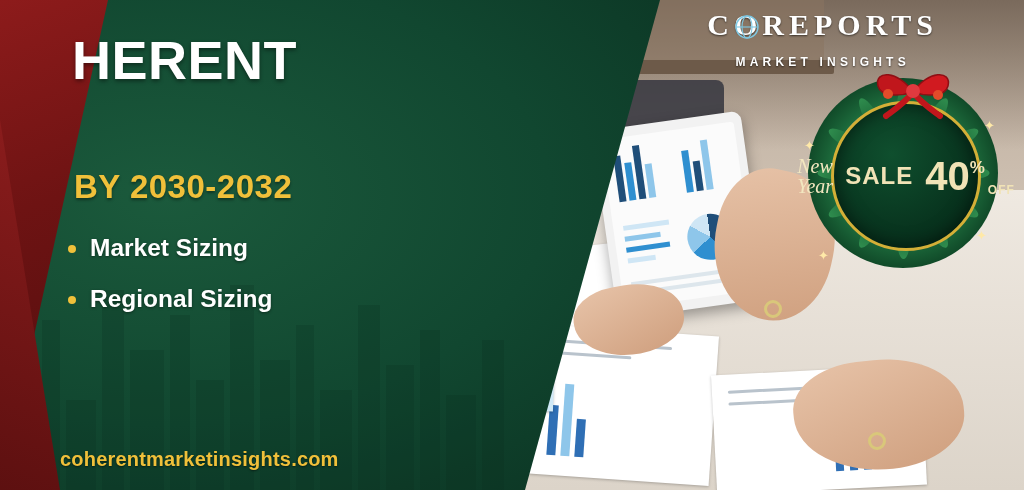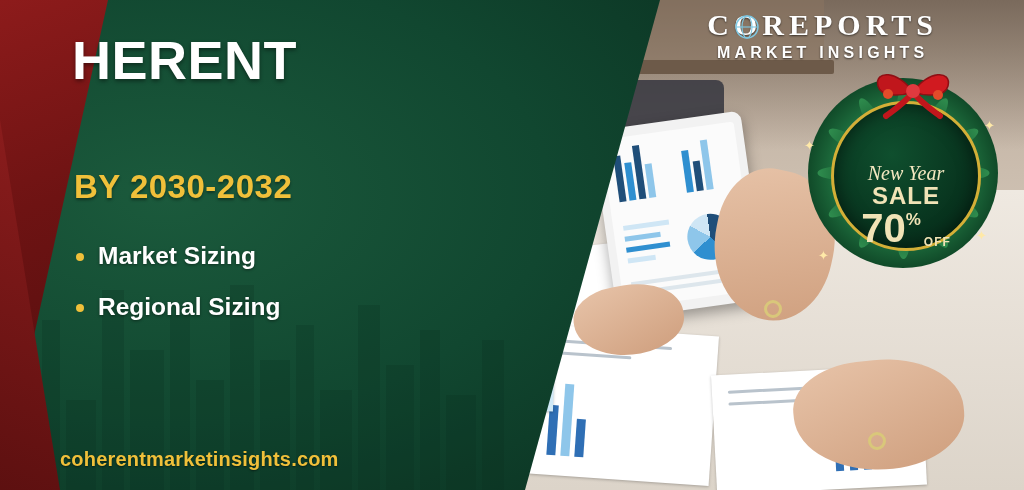--- a/index.html
+++ b/index.html
@@ -48,51 +48,51 @@
     background:conic-gradient(#1f4e79 0 40%, #2f8fd0 40% 65%, #8ec6ea 65% 85%, #cfe6f5 85% 100%);}
 
   
   .hand{position:absolute;background:linear-gradient(160deg,#e7c3a8,#cf9f7e);border-radius:40% 50% 45% 55%;}
   .ring{position:absolute;width:12px;height:12px;border:3px solid #d9c77a;border-radius:50%;}
 
   
   .logo{position:absolute;right:86px;top:8px;z-index:6;text-align:center;color:#fff;}
   .logo-main{font-family:"Liberation Serif",serif;font-size:30px;letter-spacing:5px;font-weight:700;
     text-shadow:0 1px 2px rgba(0,0,0,.6);}
-  .logo-sub{font-size:16px;letter-spacing:4.2px;font-weight:700;margin-top:2px;
+  .logo-sub{font-size:12px;letter-spacing:4.2px;font-weight:700;margin-top:13px;
     text-shadow:0 1px 2px rgba(0,0,0,.6);}
   .logo-o{position:relative;display:inline-block;}
   .logo-o svg{position:absolute;left:-2px;top:2px;}
 
   
   .badge-wrap{position:absolute;right:26px;top:78px;width:190px;height:190px;z-index:7;}
   .wreath{position:absolute;inset:0;border-radius:50%;
     background:radial-gradient(circle at 50% 50%, rgba(12,52,34,.0) 52%, #1d6b3c 53%, #0e4425 74%, rgba(0,0,0,0) 75%);}
   .needle{position:absolute;left:50%;top:50%;width:13px;height:40px;margin-left:-6px;margin-top:-20px;
     background:linear-gradient(180deg,#2f8d4e,#12542c);border-radius:50% 50% 40% 40%;transform-origin:50% 50%;}
   .badge{position:absolute;left:23px;top:23px;width:144px;height:144px;border-radius:50%;
     background:radial-gradient(circle at 40% 35%, #0f4f2e, #07301c 70%, #04210f 100%);
-    border:3px solid #d4af37;display:flex;flex-direction:column;align-items:center;justify-content:flex-end;
-    box-shadow:0 0 18px rgba(0,0,0,.5) inset;}
+    border:3px solid #d4af37;display:flex;flex-direction:row;align-items:center;justify-content:center;
+    box-shadow:0 0 18px rgba(0,0,0,.5) inset;gap:12px;}
   .ny{font-family:"Liberation Serif",serif;font-style:italic;font-size:20px;color:#f3e7c0;line-height:1;}
   .sale{font-size:24px;font-weight:700;color:#f1e3b6;letter-spacing:1px;line-height:1.05;}
   .pct{font-size:40px;font-weight:700;color:#f1e3b6;line-height:1;display:flex;align-items:flex-start;}
   .pct small{font-size:17px;margin-top:3px;}
   .off{font-size:12px;color:#f1e3b6;font-weight:700;letter-spacing:1px;margin-left:3px;align-self:flex-end;}
   .bow{position:absolute;left:60px;top:-14px;width:90px;height:56px;z-index:8;}
   .sparkle{position:absolute;color:#ffe9a8;font-size:13px;z-index:9;}
 
   
   .content{position:absolute;left:0;top:0;width:620px;height:490px;z-index:5;}
   .h1{position:absolute;left:72px;top:34px;width:540px;color:#fff;font-size:54px;font-weight:700;
     letter-spacing:.5px;line-height:.98;text-shadow:0 2px 4px rgba(0,0,0,.45);}
   .h1 .l2{display:block;}
   .h2{position:absolute;left:74px;top:168px;color:#f0c03a;font-size:33px;font-weight:700;letter-spacing:.5px;
     text-shadow:0 2px 3px rgba(0,0,0,.4);}
-  ul.bullets{position:absolute;left:60px;top:230px;margin:12px;padding:0;list-style:none;}
+  ul.bullets{position:absolute;left:60px;top:230px;margin:4px;padding:0;list-style:none;}
   ul.bullets li{color:#fff;font-size:24.5px;font-weight:700;margin:0 0 23px 0;padding-left:26px;position:relative;
     text-shadow:0 1px 3px rgba(0,0,0,.45);}
   ul.bullets li:before{content:"";position:absolute;left:4px;top:11px;width:8px;height:8px;border-radius:50%;background:#f0c03a;}
   .url{position:absolute;left:60px;top:448px;color:#f0c03a;font-size:20px;font-weight:700;letter-spacing:.2px;
     text-shadow:0 1px 2px rgba(0,0,0,.5);}
 </style>
 </head>
 <body>
 
 <div class="banner">
@@ -210,21 +210,21 @@
       <div class="needle" style="transform:rotate(210deg) translateY(-66px);"></div>
       <div class="needle" style="transform:rotate(240deg) translateY(-66px);"></div>
       <div class="needle" style="transform:rotate(270deg) translateY(-66px);"></div>
       <div class="needle" style="transform:rotate(300deg) translateY(-66px);"></div>
       <div class="needle" style="transform:rotate(330deg) translateY(-66px);"></div>
     </div>
     <div class="badge">
       <div class="ny">New Year</div>
       <div class="sale">SALE</div>
       <div class="pct">
-        <span>70</span>
+        <span>40</span>
         <small>%</small>
         <span class="off">OFF</span>
       </div>
     </div>
     <svg class="bow" viewBox="0 0 90 56">
       <path d="M45 28 C30 6, 6 6, 10 22 C13 34, 34 32, 45 28 Z" fill="#c0161c" stroke="#8f0f14" stroke-width="1.5"></path>
       <path d="M45 28 C60 6, 84 6, 80 22 C77 34, 56 32, 45 28 Z" fill="#d11a20" stroke="#8f0f14" stroke-width="1.5"></path>
       <path d="M45 28 C38 38, 26 46, 18 52" stroke="#c0161c" stroke-width="6" fill="none" stroke-linecap="round"></path>
       <path d="M45 28 C52 38, 64 46, 72 52" stroke="#c0161c" stroke-width="6" fill="none" stroke-linecap="round"></path>
       <circle cx="45" cy="27" r="7" fill="#e03a3f"></circle>

